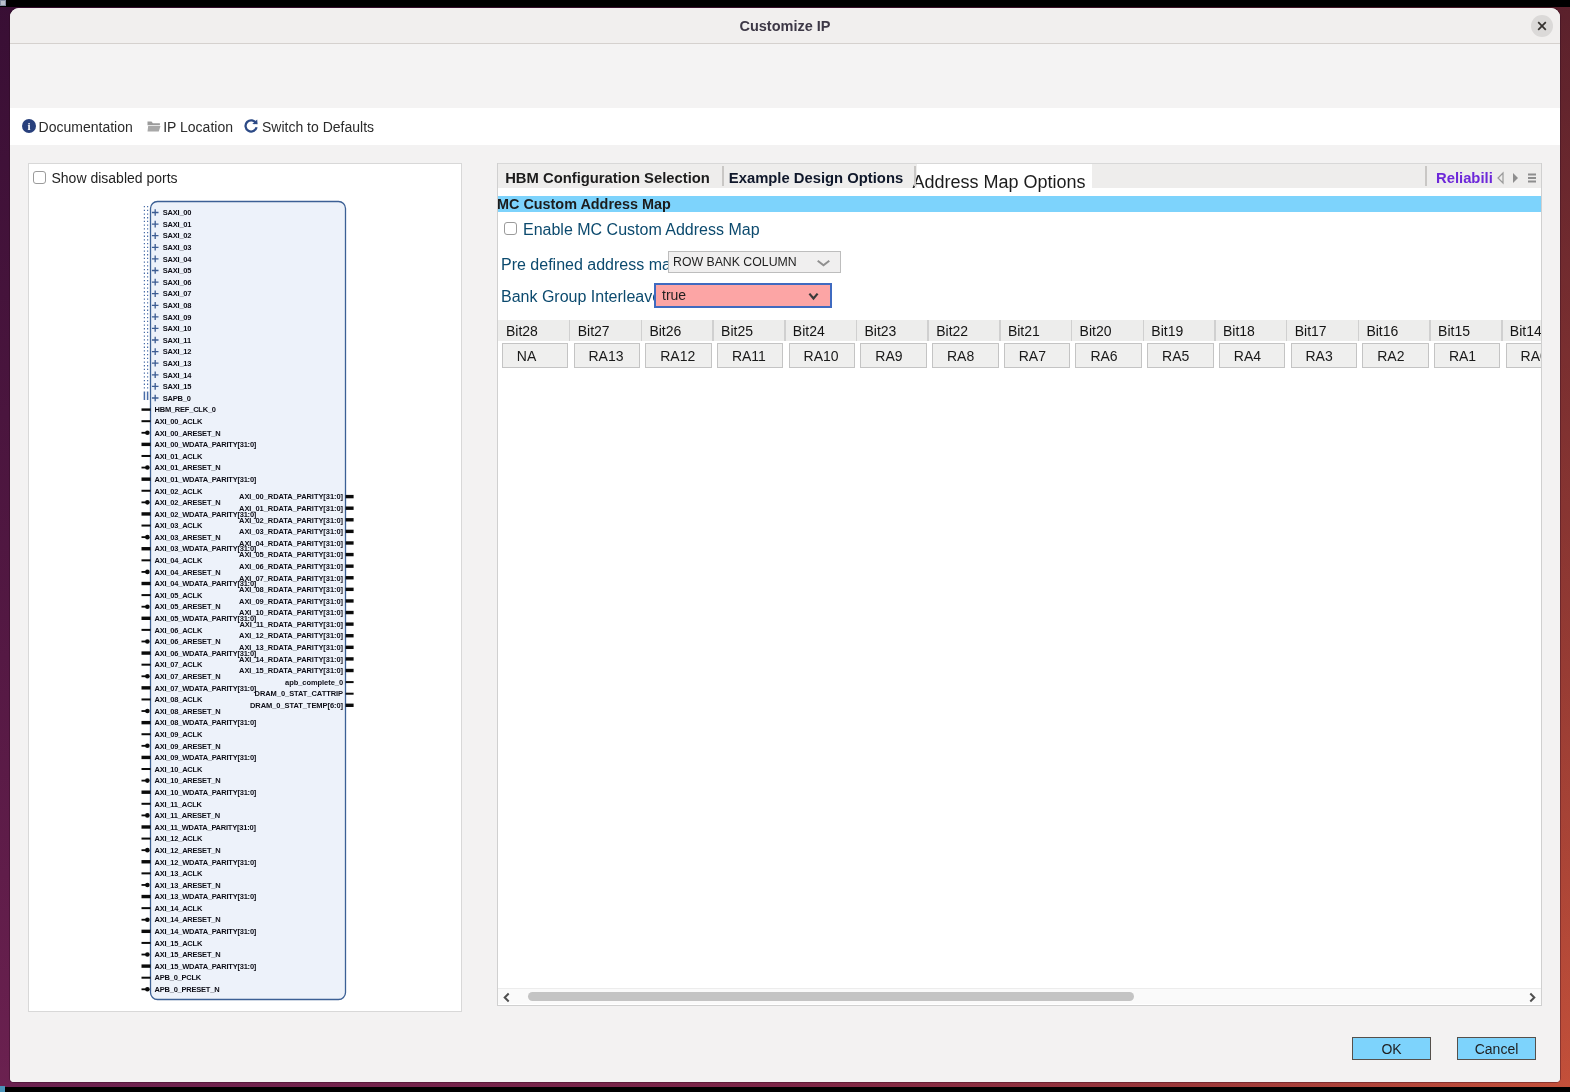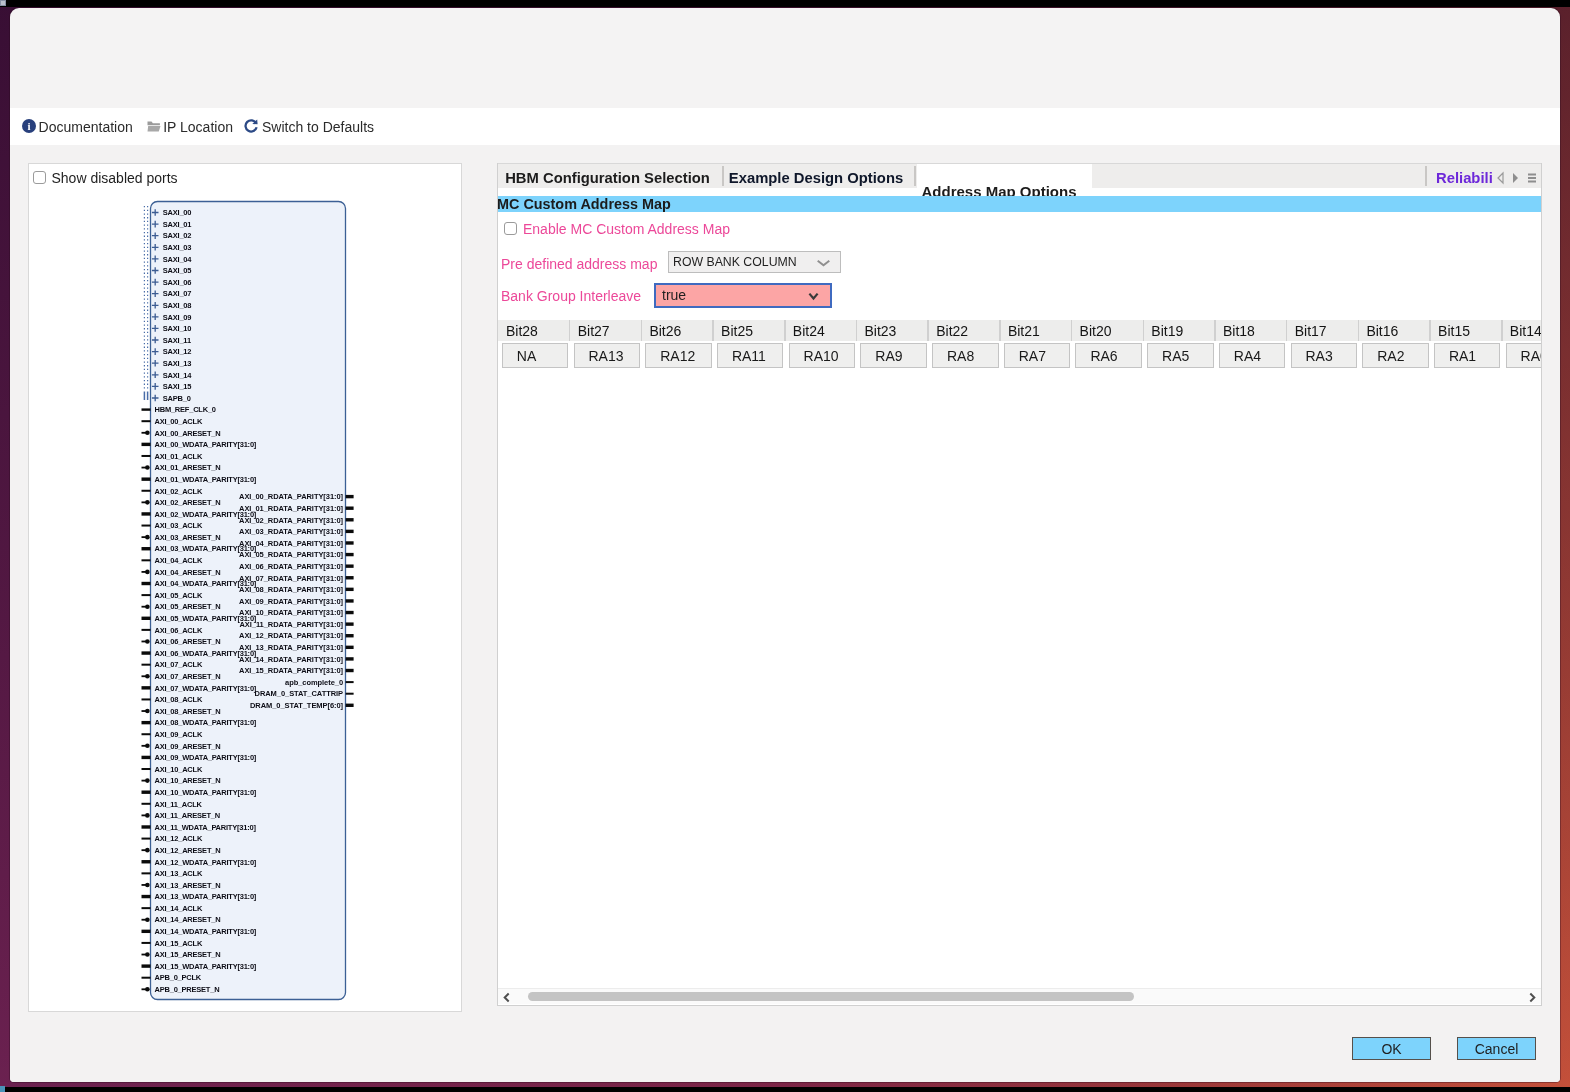--- a/index.html
+++ b/index.html
@@ -17,34 +17,40 @@
 #toolbar{position:absolute;left:0;top:100px;width:1550px;height:37px;background:#fff}
 .tbitem{position:absolute;top:111px;font-size:14px;color:#2b2b2b;white-space:nowrap}
 #content{position:absolute;left:0;top:137px;width:1550px;height:937px;background:#f3f2f2;border-radius:0 0 4px 4px}
 #leftpanel{position:absolute;left:18px;top:155px;width:434px;height:849px;background:#fff;border:1px solid #d8d8d8}
 #sdp{position:absolute;left:22.5px;top:162.5px;width:13px;height:13px;border:1.5px solid #9b9b9b;border-radius:3px;background:#fff}
 #sdplabel{position:absolute;left:41.5px;top:161.5px;font-size:14px;color:#1f1f1f}
 #rightpanel{position:absolute;left:487px;top:155px;width:1045px;height:843px;background:#fff;border:1px solid #d0d0d0;border-top:none;overflow:hidden}
 #tabstrip{position:absolute;left:0;top:0;width:1044px;height:25px;background:#eeedec;border-top:1px solid #d8d8d8}
 #mcbar{position:absolute;left:0;top:33px;width:1044px;height:16px;background:#7dd3fc;display:flex;align-items:center;font-weight:bold;font-size:14.4px;color:#1c1c1c}
 #mcbar span{position:relative;left:-1px}
-.rlabel{position:absolute;font-size:14px;color:#ec4899;white-space:nowrap}
+.rlabel{position:absolute;font-size:16px;color:#0c4a6e;white-space:nowrap}
 #encb{position:absolute;left:5.5px;top:59px;width:13px;height:13px;border:1.5px solid #9b9b9b;border-radius:3px;background:#fff}
 .dd{position:absolute;display:flex;align-items:center;font-size:14px;color:#1f1f1f}
 #dd1{left:170px;top:88px;width:173px;height:22px;background:#f0efef;border:1px solid #bdbdbd}
 #dd2{left:156px;top:119.5px;width:178px;height:25px;background:#fca5a5;border:2.5px solid #3f6ac0}
 .th{position:absolute;font-size:14px;color:#141414;height:21px;display:flex;align-items:center}
 .tcell{position:absolute;width:66.5px;height:25px;background:#efefee;border:1px solid #c4c4c4;font-size:14px;color:#1a1a1a;display:flex;align-items:center;padding-left:14px}
 #hscroll{position:absolute;left:0;top:825px;width:1043px;height:16px;background:#fafafa;border-top:1px solid #ececec}
 #hthumb{position:absolute;left:30px;top:3px;width:606px;height:9px;border-radius:4.5px;background:#c4c4c4}
 .btn{position:absolute;top:1029px;width:79px;height:23px;background:#7dd3fc;border:1.5px solid #55504b;display:flex;align-items:center;justify-content:center;font-size:14px;color:#1f1f1f}
 </style></head>
 <body>
 <div id="desktop"></div>
 <div id="win">
+  <div id="titlebar">
+      <div id="title">Customize IP</div>
+    <div id="closebtn"><svg width="22" height="22" viewBox="0 0 22 22">
+      <path d="M7.2 7.2 L14.8 14.8 M14.8 7.2 L7.2 14.8" stroke="#34312e" stroke-width="1.7"></path>
+        </svg></div>
+  </div>
   <div id="toolbar"></div>
 
 <svg style="position:absolute;left:12px;top:111px" width="14" height="14" viewBox="0 0 14 14">
  <circle cx="7" cy="7" r="7" fill="#28407c"></circle>
  <text x="7" y="11" text-anchor="middle" font-family="Liberation Serif,serif" font-size="11" font-weight="bold" fill="#fff">i</text>
 </svg>
 <div class="tbitem" style="left:28.6px">Documentation</div>
 <svg style="position:absolute;left:136.5px;top:112px" width="14" height="12" viewBox="0 0 14 12">
  <path d="M0.5 1.5 h4 l1.4 1.8 h7 v2 h-12.4z" fill="#9b9b9b"></path>
  <path d="M1.2 6 h12.3 l-1.7 5.4 h-11.3z" fill="#a8a8a8"></path>
@@ -260,21 +266,21 @@
           <rect x="345.6" y="703.59" width="8" height="3.4" fill="#0b0b0b"></rect>
           <text x="343" y="708.0" text-anchor="end">DRAM_0_STAT_TEMP[6:0]</text>
         </g>
       </g>
     </svg>
   <div id="rightpanel">
       <div id="tabstrip">
         <div style="position:absolute;left:419px;top:0;width:175px;height:25px;background:#fff"></div>
         <div style="position:absolute;left:4px;top:2px;width:211px;height:24px;display:flex;align-items:center;justify-content:center;font-weight:bold;font-size:14.8px;color:#1c1c1c;white-space:nowrap">HBM Configuration Selection</div>
         <div style="position:absolute;left:225px;top:2px;width:186px;height:24px;display:flex;align-items:center;justify-content:center;font-weight:bold;font-size:14.8px;color:#0f172a;white-space:nowrap">Example Design Options</div>
-        <div style="position:absolute;left:419px;top:15px;width:164px;height:24px;display:flex;align-items:center;justify-content:center;font-weight:bold;font-size:15px;color:#1c1c1c;white-space:nowrap">Address Map Options</div>
+        <div style="position:absolute;left:419px;top:6px;width:164px;height:24px;display:flex;align-items:center;justify-content:center;font-weight:normal;font-size:18px;color:#1c1c1c;white-space:nowrap">Address Map Options</div>
         <div style="position:absolute;left:938px;top:2px;height:24px;display:flex;align-items:center;font-weight:bold;font-size:14.8px;color:#6d28d9">Reliabili</div>
         <div style="position:absolute;left:224px;top:2px;width:2px;height:20px;background:#c9c7c5"></div>
         <div style="position:absolute;left:416px;top:2px;width:2px;height:20px;background:#c9c7c5"></div>
         <div style="position:absolute;left:927px;top:2px;width:2px;height:20px;background:#c9c7c5"></div>
         <svg style="position:absolute;left:997px;top:6.5px" width="45" height="14" viewBox="0 0 45 14">
           <path d="M8 2 L3 7 L8 12 Z" fill="none" stroke="#9a9a9a" stroke-width="1.2"></path>
           <path d="M18 2 L23 7 L18 12 Z" fill="#8e8e8e"></path>
           <path d="M33 3.5 H41 M33 7 H41 M33 10.5 H41" stroke="#8e8e8e" stroke-width="1.8"></path>
         </svg>
       </div>

